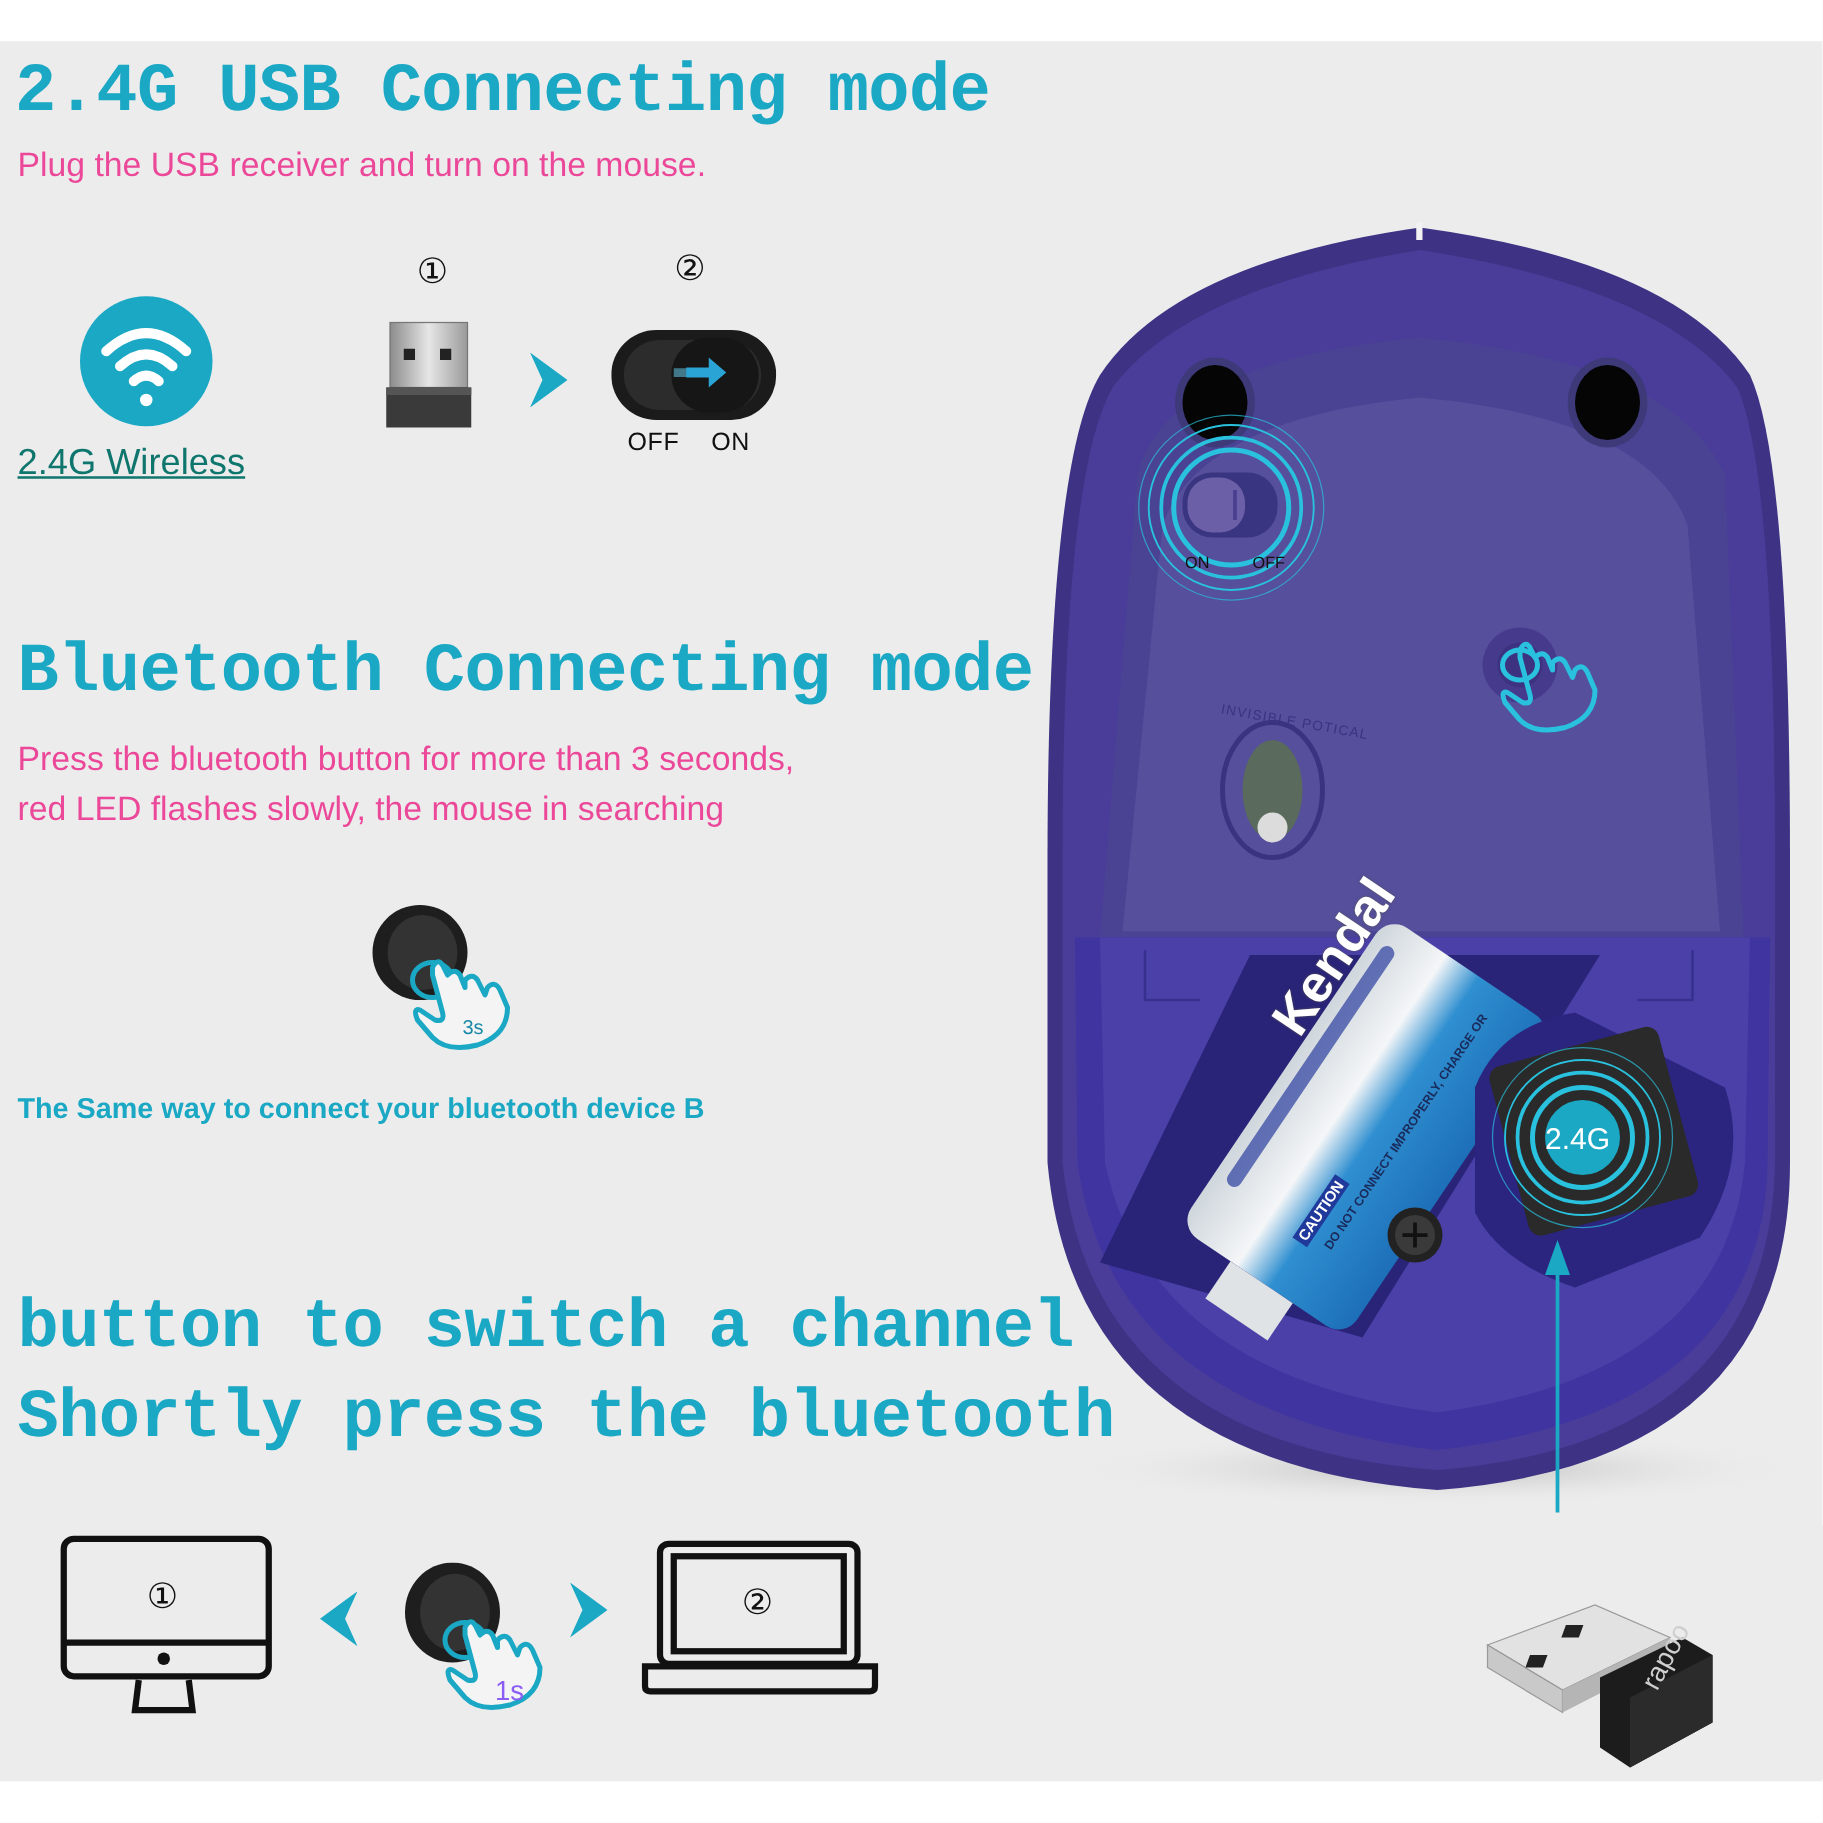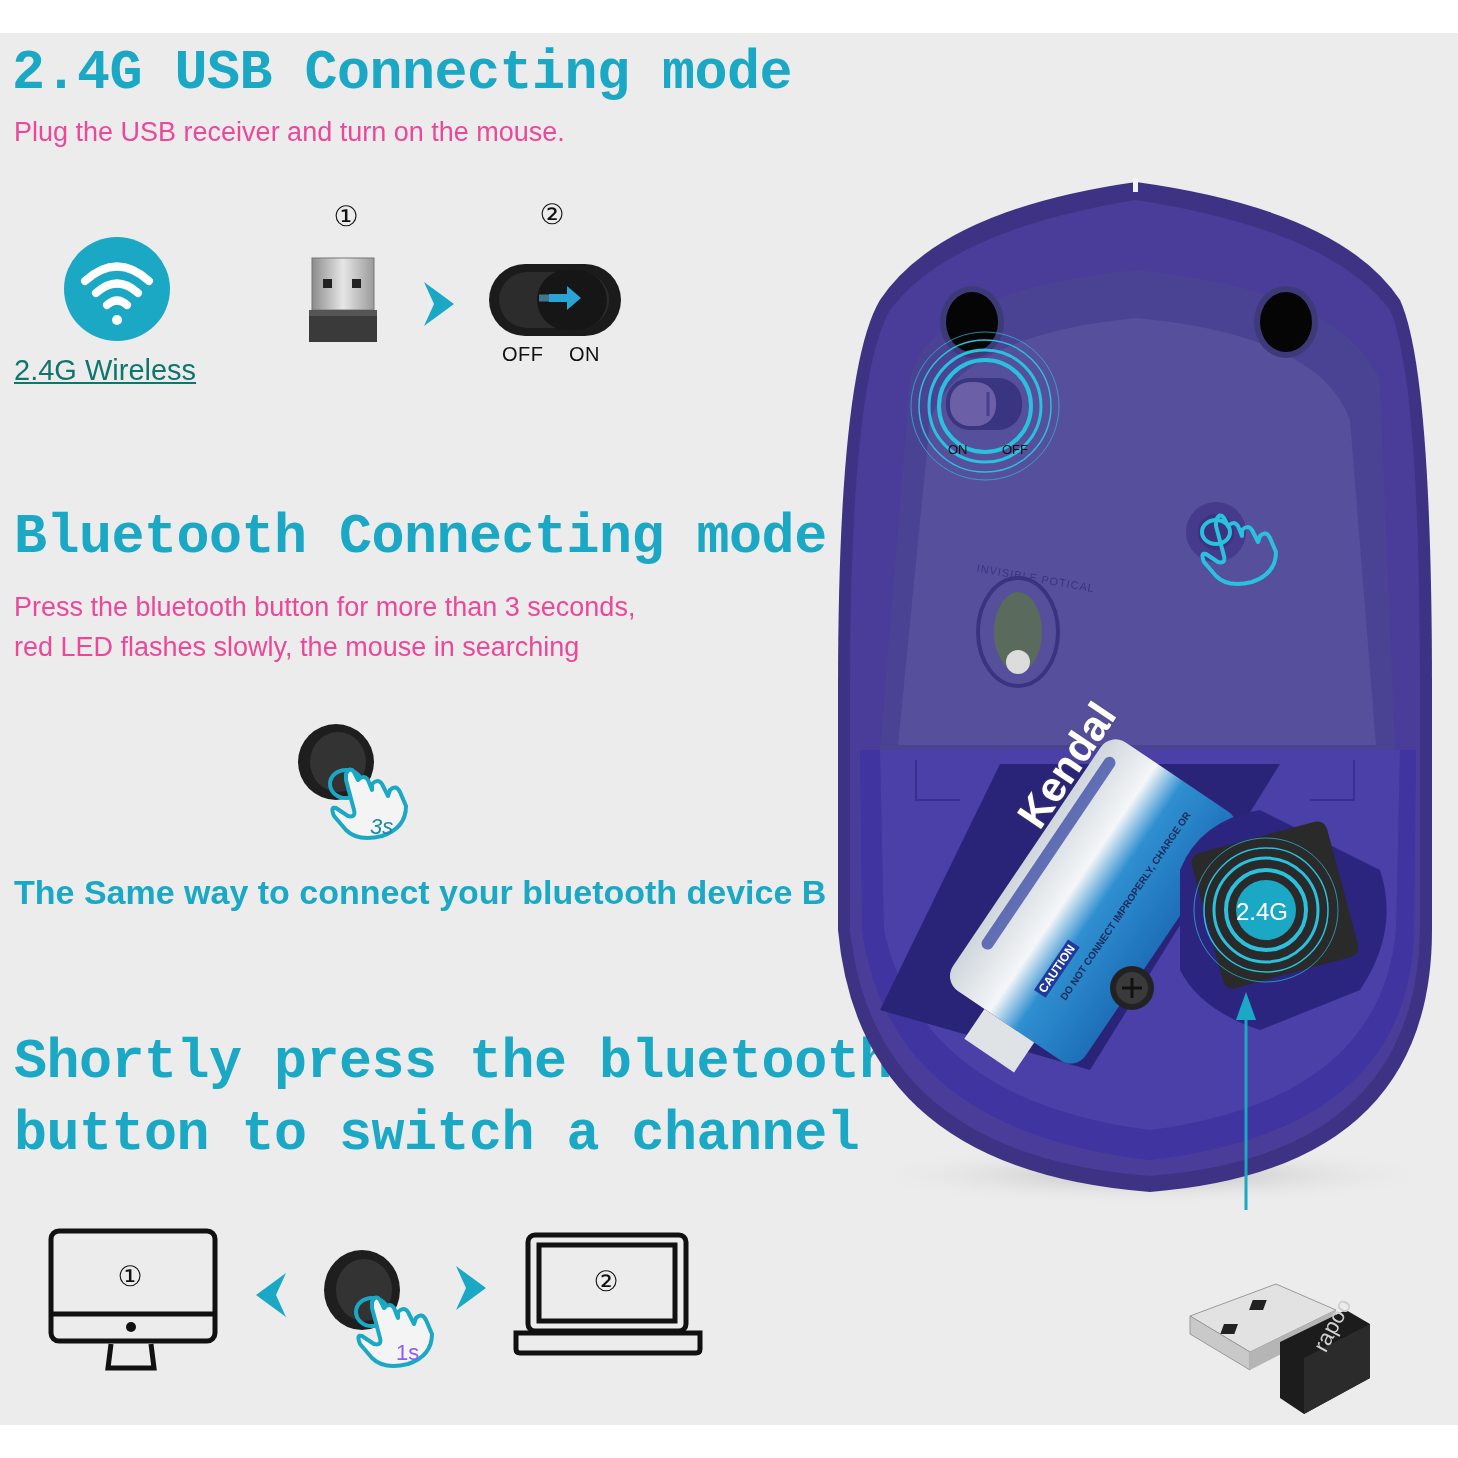--- a/index.html
+++ b/index.html
@@ -2,21 +2,21 @@
 <html><head>
 <meta charset="utf-8">
 <style>
   html, body { margin: 0; padding: 0; background: #ffffff; }
   body { width: 1458px; height: 1458px; position: relative; overflow: hidden; font-family: "Liberation Sans", "DejaVu Sans", sans-serif; }
   .panel { position: absolute; left: 0; top: 33px; width: 1458px; height: 1392px; background: #ececec; }
   .abs { position: absolute; }
   .h1 { color: #1aa8c4; font-weight: bold; font-size: 55px; line-height: 1; letter-spacing: -0.5px; white-space: nowrap; font-family: Liberation Mono, monospace; }
   .body-text { color: #ec4899; font-size: 27px; line-height: 40px; }
   .teal-small { color: #0f766e; font-size: 29px; text-decoration: underline; }
-  .teal-note { color: #1aa8c4; font-size: 34px; font-weight: bold; white-space: nowrap; text-align: center; }
+  .teal-note { color: #1aa8c4; font-size: 23px; font-weight: bold; white-space: nowrap; text-align: center; }
   .circled { font-size: 28px; color: #111; text-align: center; }
   .sw-label { font-size: 20px; color: #111; letter-spacing: 0.5px; }
   svg { display: block; }
 </style>
 </head>
 <body>
 
 <div class="panel"></div>
 
 <div class="abs h1" style="left:12px; top:46px;">2.4G USB Connecting mode</div>
@@ -77,28 +77,28 @@
   <div>red LED flashes slowly, the mouse in searching</div>
 </div>
 
 <div class="abs" style="left:296px; top:722px; width:120px; height:130px;">
   <svg width="120" height="130" viewBox="0 0 120 130" class="abs" style="left:0;top:0;">
     <ellipse cx="40" cy="40" rx="38" ry="38" fill="#1e1e1e"></ellipse>
     <ellipse cx="42" cy="40" rx="28" ry="30" fill="#333"></ellipse>
     <ellipse cx="50" cy="62" rx="16" ry="14" fill="none" stroke="#1aa8c4" stroke-width="4"></ellipse>
     <path d="M50 58 L58 88 Q60 96 52 94 L40 86 Q34 84 38 94 L50 108 Q62 120 86 114 Q110 106 110 84 L104 70 Q100 62 94 68 L92 74 L86 62 Q82 56 76 62 L76 68 L72 58 Q68 52 62 58 L58 50 Q54 44 50 52 Z" fill="#f4f4f4" stroke="#1aa8c4" stroke-width="4" stroke-linejoin="round"></path>
   </svg>
-  <div class="abs" style="left:74px; top:92px; font-size:22px; color:#1a8aa8;font-style:italic;">3s</div>
+  <div class="abs" style="left:74px; top:92px; font-size:16px; color:#1a8aa8;">3s</div>
 </div>
 
 <div class="abs teal-note" style="left:14px; top:873px;">The Same way to connect your bluetooth device B</div>
 
 <div class="abs h1" style="left:14px; top:1027px; line-height:72px;">
+  <div>button to switch a channel</div>
   <div>Shortly press the bluetooth</div>
-  <div>button to switch a channel</div>
 </div>
 
 <div class="abs" style="left:48px; top:1228px; width:170px; height:145px;">
   <svg width="170" height="145" viewBox="0 0 170 145" class="abs" style="left:0;top:0;">
     <rect x="3" y="3" width="164" height="110" rx="8" fill="none" stroke="#111" stroke-width="5"></rect>
     <line x1="3" y1="86" x2="167" y2="86" stroke="#111" stroke-width="5"></line>
     <circle cx="83" cy="99" r="5" fill="#111"></circle>
     <path d="M63 116 L60 140 L106 140 L103 116" fill="none" stroke="#111" stroke-width="5"></path>
   </svg>
   <div class="abs circled" style="left:62px; top:32px; width:40px;">①</div>

